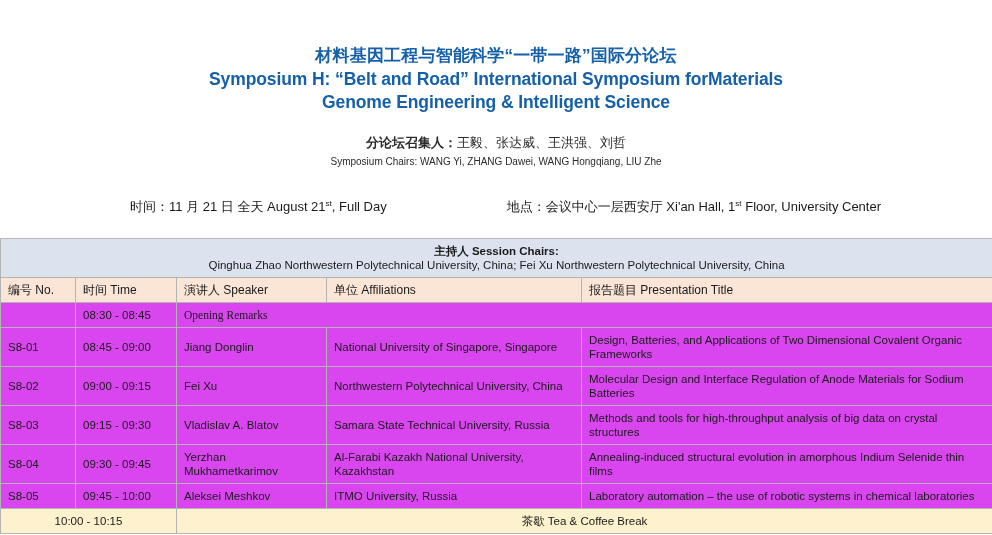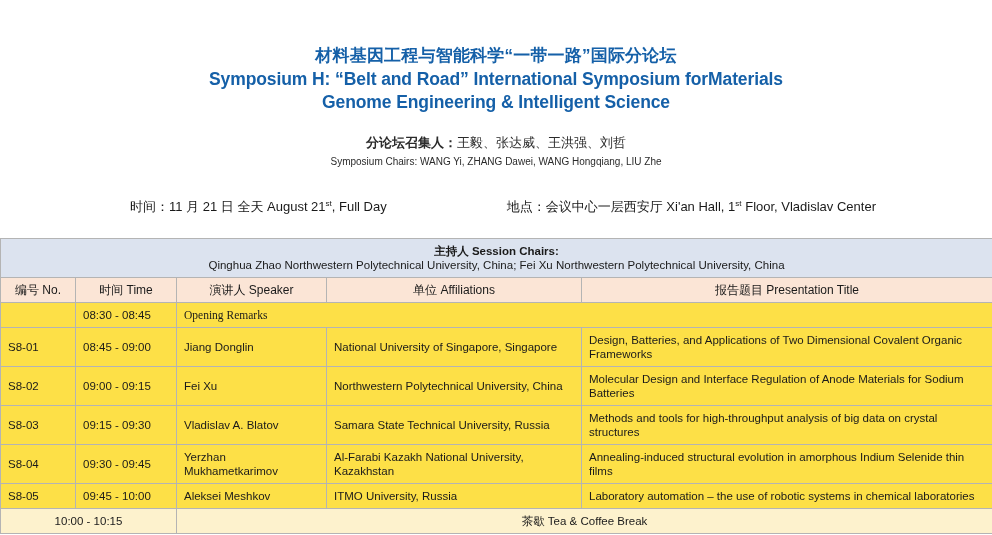--- a/index.html
+++ b/index.html
@@ -105,23 +105,22 @@
     line-height: 15px;
     padding: 4px 6px;
     border-color: #a9b4c8;
   }
   .band-chairs .chairs-label { font-weight: bold; }
   .col-head td {
     background: #fbe5d6;
     font-size: 12px;
     padding: 4px 7px;
     border-color: #c8a98f;
-    text-align: center;
-  }
-  .row-body td { background: #fde047; }
+  }
+  .row-body td { background: #d946ef; }
   .row-merge-center {
     text-align: left;
     font-family: Liberation Serif, serif;
   }
   .row-break td {
     background: #fdf2cd;
     text-align: center;
     border-color: #c8b98f;
   }
   .cell-no { }
@@ -141,21 +140,21 @@
     <div class="title-en">Genome Engineering &amp; Intelligent Science</div>
   </div>
 
   <div class="chairs-group">
     <div class="chairs-cn"><b>分论坛召集人：</b><span>王毅、张达威、王洪强、刘哲</span></div>
     <div class="chairs-en">Symposium Chairs: WANG Yi, ZHANG Dawei, WANG Hongqiang, LIU Zhe</div>
   </div>
 
   <div class="meta-row">
     <div class="meta-time"><span>时间：11 月 21 日 全天 August 21</span><sup>st</sup><span>, Full Day</span></div>
-    <div class="meta-place"><span>地点：会议中心一层西安厅 Xi'an Hall, 1</span><sup>st</sup><span> Floor, Vladislav Center</span></div>
+    <div class="meta-place"><span>地点：会议中心一层西安厅 Xi'an Hall, 1</span><sup>st</sup><span> Floor, University Center</span></div>
   </div>
 
 </div>
 
 <div class="schedule-wrap">
   <table class="schedule">
     <colgroup>
       <col style="width:75px">
       <col style="width:101px">
       <col style="width:150px">

